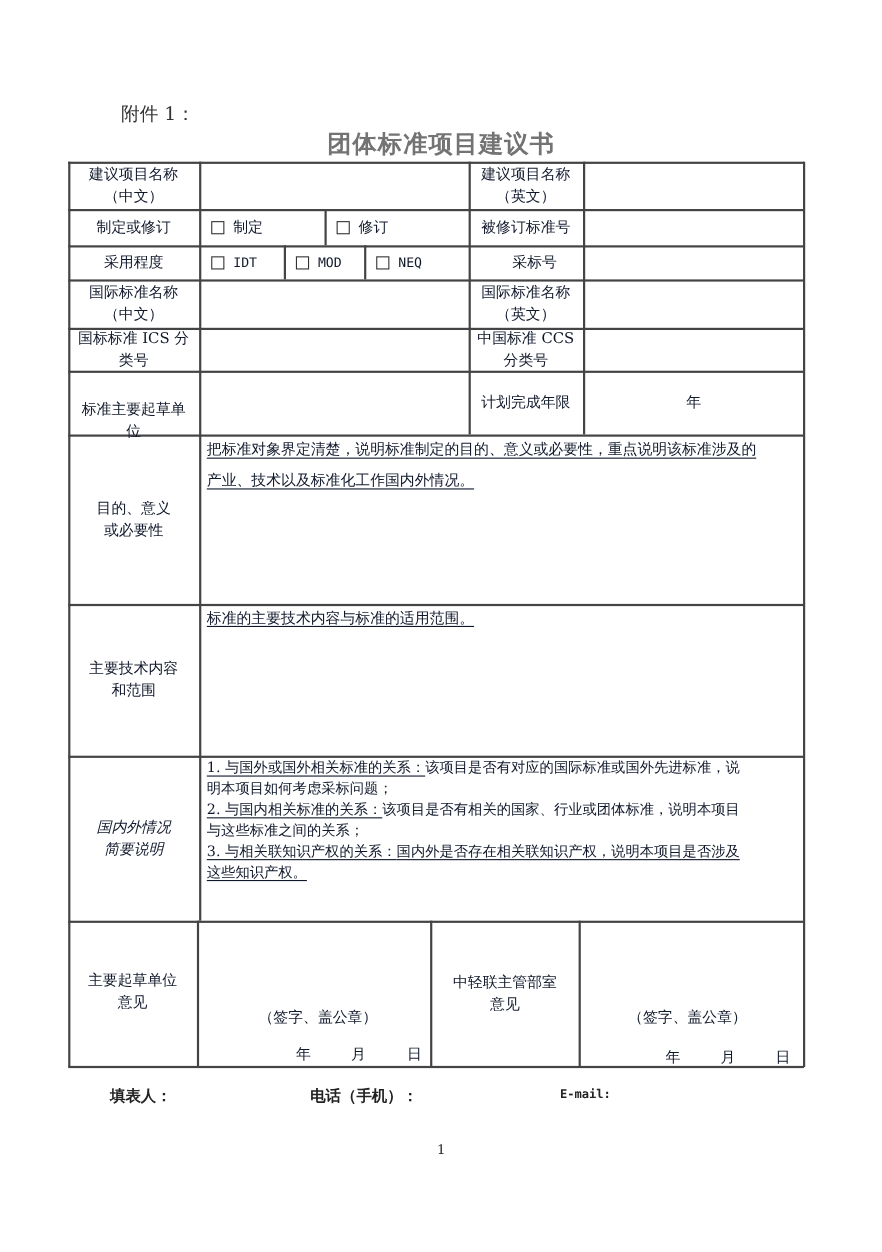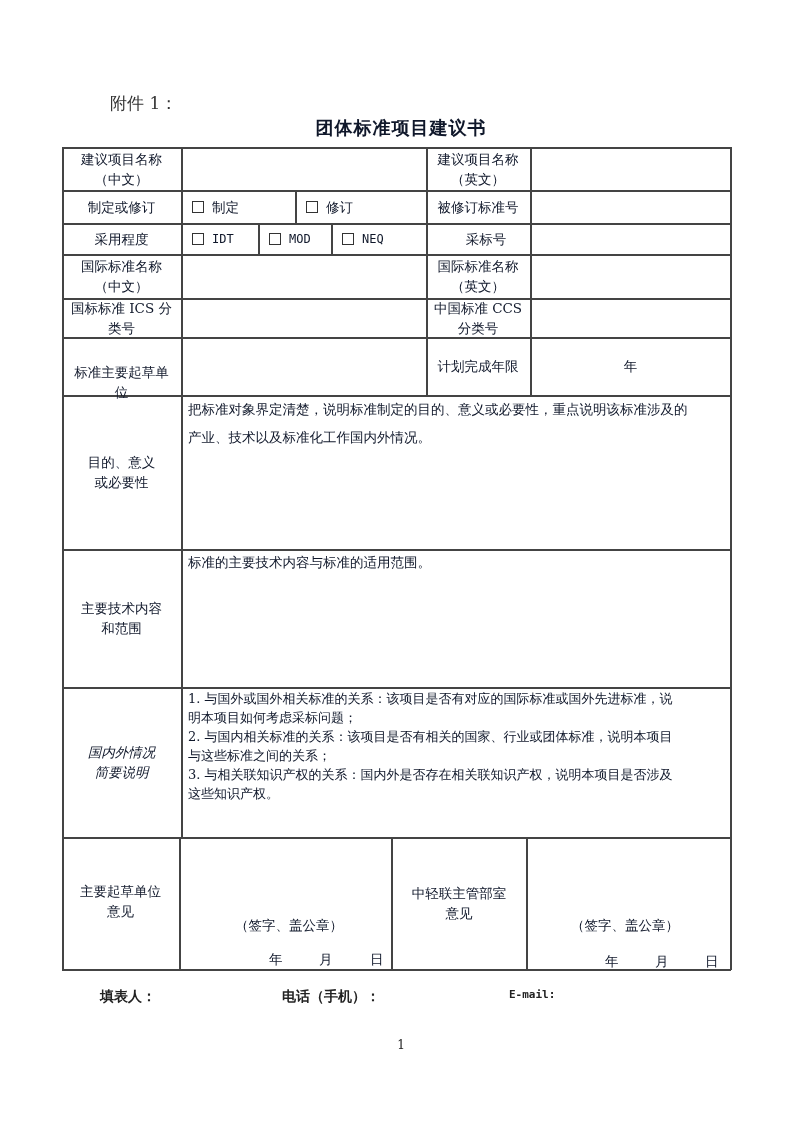--- a/index.html
+++ b/index.html
@@ -1,29 +1,29 @@
 <!DOCTYPE html>
 <html><head>
 <meta charset="utf-8">
 <style>
   html, body { margin:0; padding:0; }
   body {
     width:802px; height:1138px; background:#ffffff; position:relative; overflow:hidden;
     font-family:"DejaVu Serif","Liberation Serif",serif; color:#222;
   }
   .annex { position:absolute; left:110px; top:92px; font-size:17px; color:#333; }
-  .title { position:absolute; left:0; width:802px; top:116px; text-align:center; font-size:18px; font-weight:bold; color:#0f172a; letter-spacing:1px; }
+  .title { position:absolute; left:0; width:802px; top:116px; text-align:center; font-size:22px; font-weight:bold; color:#737373; letter-spacing:1px; }
   .cell { position:absolute; box-sizing:border-box; font-size:13.5px; line-height:20px; color:#0f172a; }
   .ctr { display:flex; align-items:center; justify-content:center; text-align:center; flex-direction:column; }
   .hl { position:absolute; height:1.5px; background:#444; }
   .vl { position:absolute; width:1.5px; background:#444; }
   .chk { display:inline-block; width:10px; height:10px; border:1px solid #333; margin-right:8px; vertical-align:-1px; }
   .opt { display:flex; align-items:center; padding-left:10px; }
   .mono { font-family:"DejaVu Sans Mono","Liberation Mono",monospace; font-size:12px; }
-  .u { text-underline-offset:3px; }
+  .u { text-decoration:underline; text-underline-offset:3px; }
   .guide { position:absolute; font-size:13.5px; line-height:20px; }
   .footer { position:absolute; top:988px; font-size:14px; font-weight:bold; color:#222; }
   .pageno { position:absolute; top:1038px; left:0; width:802px; text-align:center; font-size:12px; }
 </style>
 </head>
 <body>
 
 <div class="annex">附件 1：</div>
 <div class="title">团体标准项目建议书</div>
 

